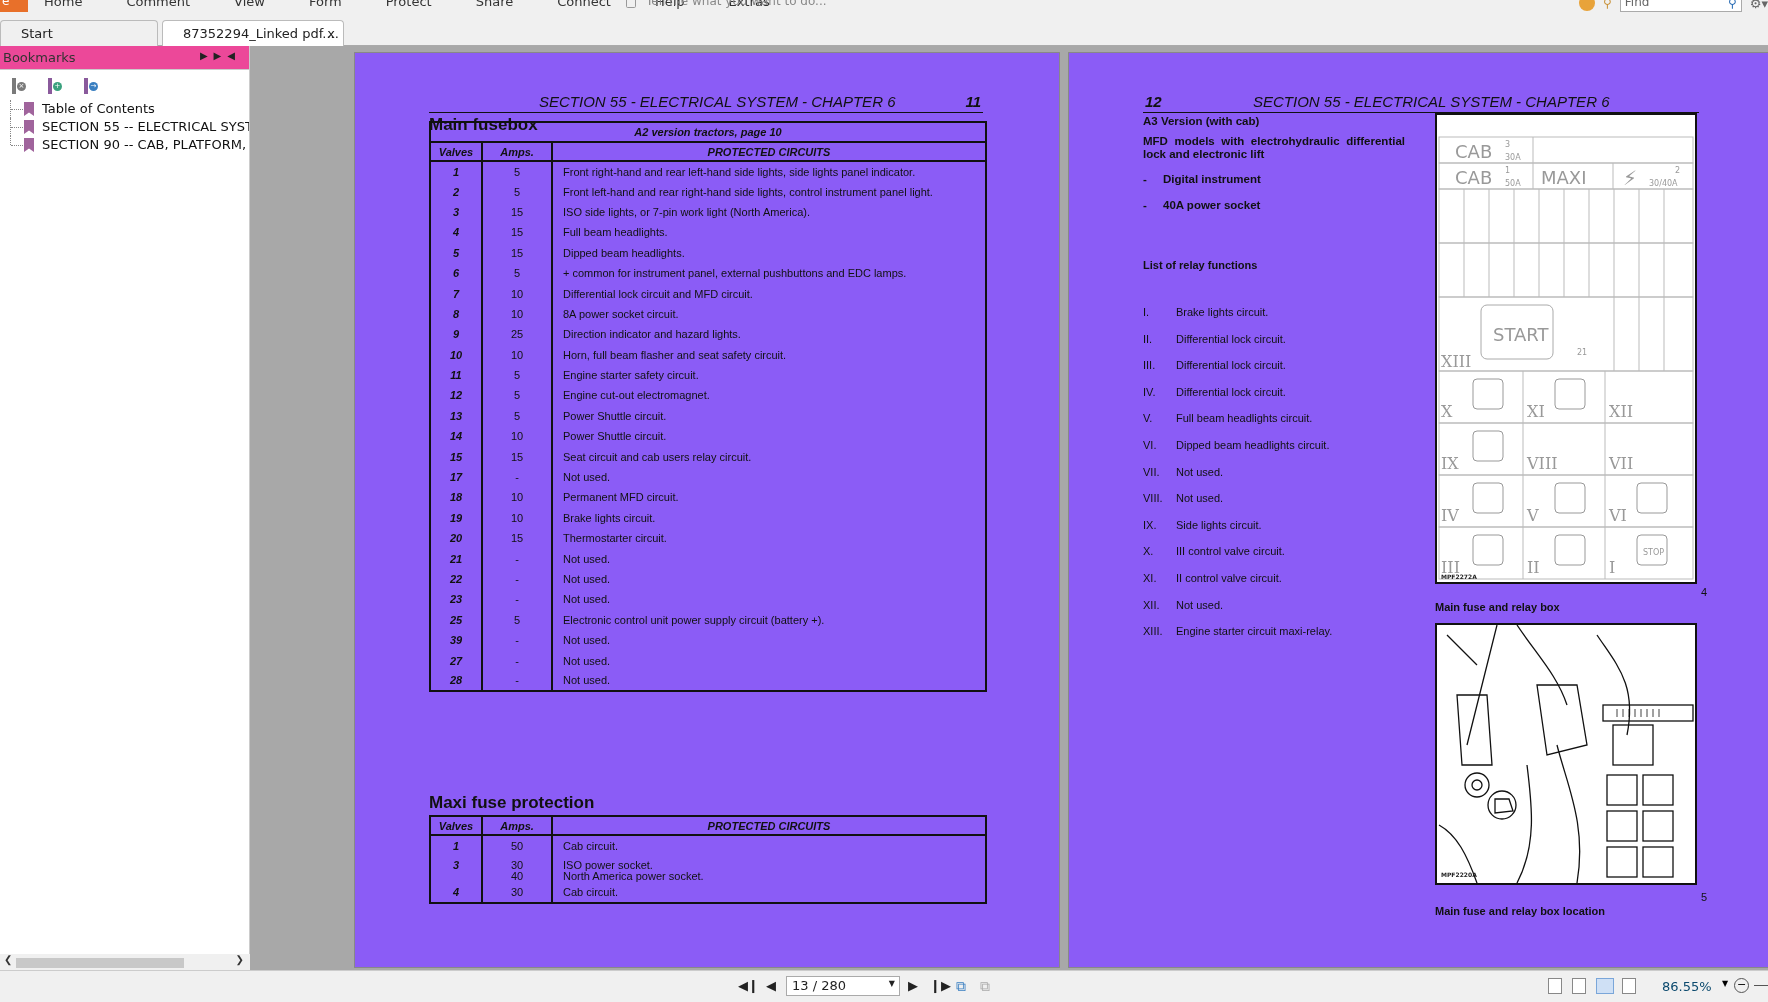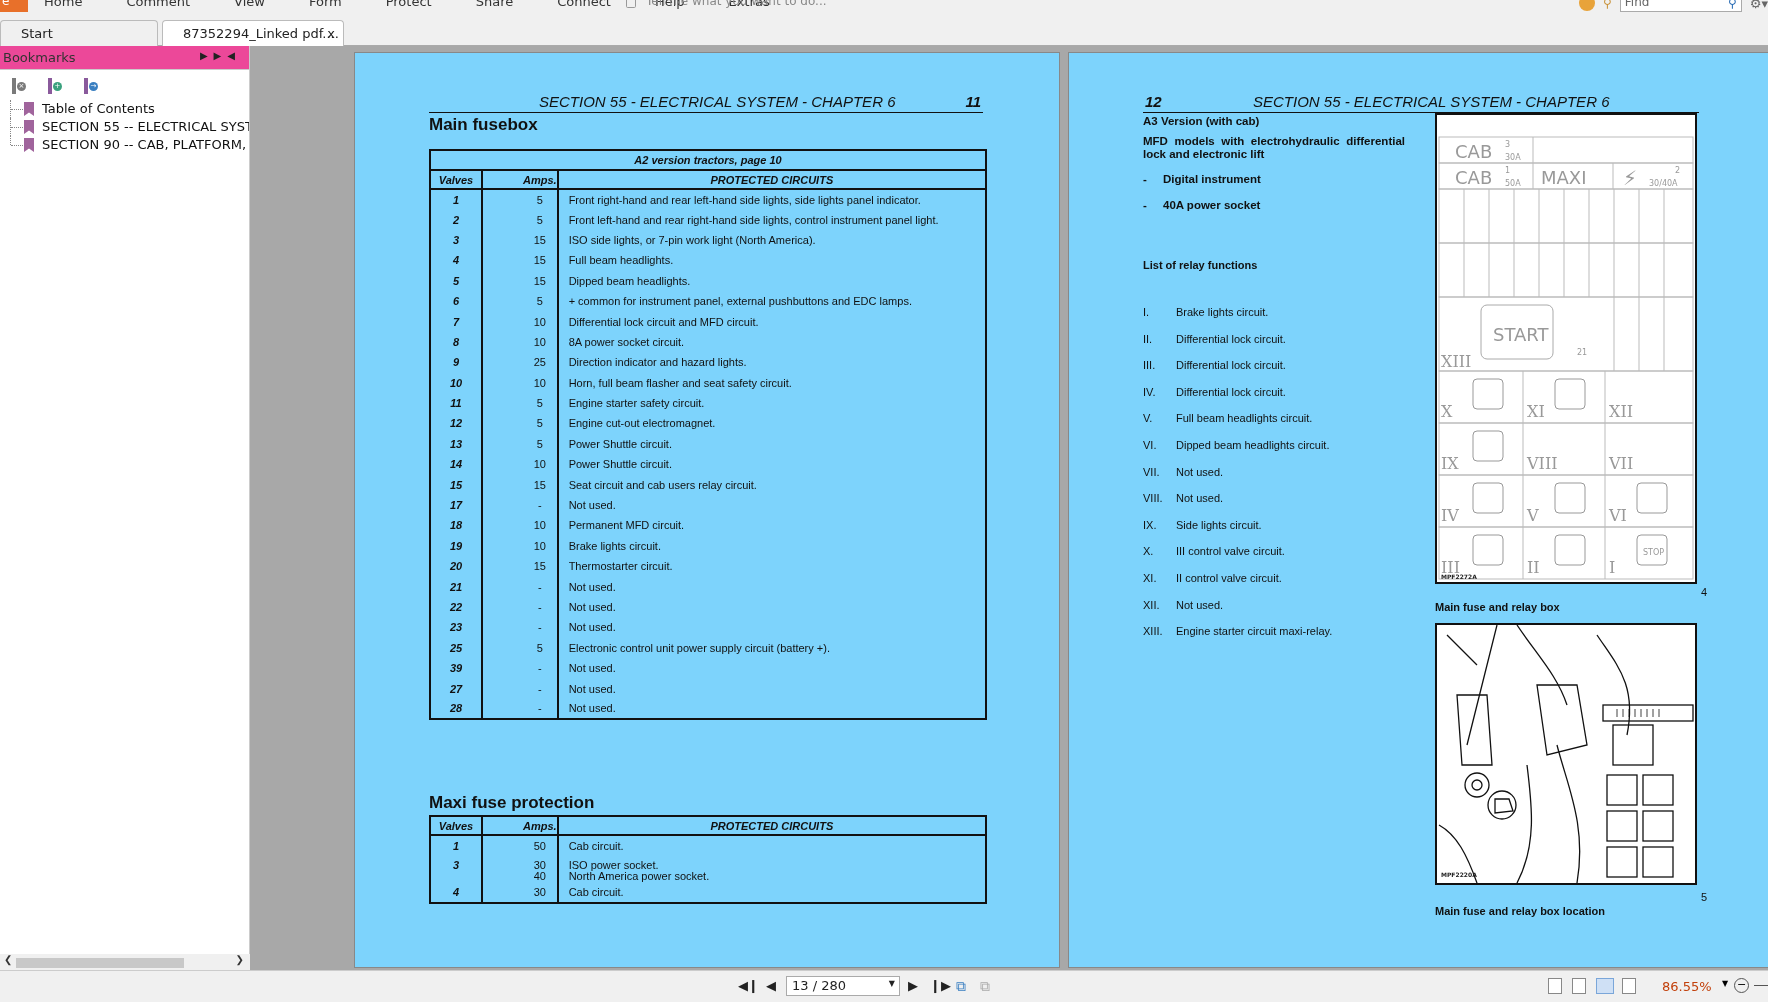--- a/index.html
+++ b/index.html
@@ -39,34 +39,34 @@
   .bm-item .dots { position: absolute; left: 0; top: 0; width: 12px; height: 18px; border-left: 1px dotted #888; }
   .bm-item .dots::after { content: ""; position: absolute; left: 0; top: 9px; width: 12px; border-top: 1px dotted #888; }
   .bm-item .ribbon { position: absolute; left: 14px; top: 2px; width: 10px; height: 14px; background: #a0649c; clip-path: polygon(0 0,100% 0,100% 100%,50% 75%,0 100%); }
   .hscroll { position: absolute; left: 0; bottom: 0; width: 250px; height: 16px; background: #f0f0f0; }
   .hscroll .thumb { position: absolute; left: 16px; top: 4px; width: 168px; height: 10px; background: #c8c8c8; }
   .hscroll .l { position: absolute; left: 4px; top: 0; font-size: 10px; color: #333; }
   .hscroll .r { position: absolute; right: 6px; top: 0; font-size: 10px; color: #333; }
 
   
   .docarea { position: absolute; left: 250px; top: 46px; width: 1518px; height: 924px; background: #a8a8a8; overflow: hidden; }
-  .page { position: absolute; top: 6px; background: #7dd3fc; height: 916px; border: 1px solid #888; }
+  .page { position: absolute; top: 6px; background: #8b5cf6; height: 916px; border: 1px solid #888; }
   .page.left { left: 104px; width: 706px; }
   .page.right { left: 818px; width: 720px; }
 
   .arial { font-family: "Liberation Sans", sans-serif; color: #111; }
   .pg-header { position: absolute; top: 40px; font-size: 15px; font-style: italic; border-bottom: 1.5px solid #111; height: 20px; }
   .section-title { position: absolute; font-size: 17px; font-weight: bold; }
 
   table.fuse { position: absolute; border-collapse: collapse; font-family: "Liberation Sans", sans-serif; font-size: 11px; color: #111; border: 2px solid #111; }
   table.fuse td, table.fuse th { padding: 0; }
   table.fuse .caption-row td { text-align: center; font-weight: bold; font-style: italic; height: 20px; border-bottom: 2px solid #111; }
   table.fuse th { height: 19px; font-style: italic; font-weight: bold; border-bottom: 2px solid #111; }
   table.fuse .c1 { width: 52px; text-align: center; border-right: 2px solid #111; font-weight: bold; font-style: italic; }
-  table.fuse .c2 { width: 36px; text-align: center; border-right: 2px solid #111; padding-left: 40px; }
+  table.fuse .c2 { width: 70px; text-align: center; border-right: 2px solid #111; }
   table.fuse .c3 { text-align: left; padding-left: 10px; }
   table.fuse th.c3 { text-align: center; padding-left: 0; }
   table.fuse tbody tr td { height: 20.4px; }
 
   .right-intro { position: absolute; left: 74px; font-size: 11.5px; font-weight: bold; }
   .relay-list { position: absolute; left: 74px; top: 253px; font-size: 11px; }
   .relay-row { height: 26.6px; display: flex; }
   .relay-row .num { width: 33px; }
 
   .fusebox-fig { position: absolute; left: 366px; top: 60px; width: 262px; height: 471px; border: 2px solid #111; background: #fff; }
@@ -74,21 +74,21 @@
   .fig-num { position: absolute; font-size: 11px; }
   .photo-fig { position: absolute; left: 366px; top: 570px; width: 262px; height: 262px; border: 2px solid #111; background: #fff; overflow: hidden; }
 
   
   .statusbar { position: absolute; left: 0; top: 970px; width: 1768px; height: 32px; background: #f0f0f0; border-top: 1px solid #ccc; }
   .navbtn { position: absolute; top: 7px; font-size: 13px; color: #222; }
   .pagebox { position: absolute; left: 786px; top: 5px; width: 114px; height: 20px; background: #fff; border: 1px solid #aaa; font-size: 13px; padding: 1px 0 0 5px; color: #222; }
   .pagebox .dd { position: absolute; right: 4px; top: 2px; font-size: 8px; }
   .viewbtn { position: absolute; top: 7px; width: 14px; height: 16px; border: 1px solid #888; background: #fff; }
   .viewbtn.active { background: #cfe0f5; border-color: #7aa6d9; }
-  .zoomtxt { position: absolute; left: 1662px; top: 8px; font-size: 13px; color: #c2410c; }
+  .zoomtxt { position: absolute; left: 1662px; top: 8px; font-size: 13px; color: #0c4a6e; }
   .zoomdd { position: absolute; left: 1722px; top: 8px; font-size: 8px; }
   .zoomout { position: absolute; left: 1734px; top: 7px; width: 15px; height: 15px; border: 1px solid #555; border-radius: 50%; font-size: 11px; text-align: center; line-height: 12px; }
   .slider-line { position: absolute; left: 1754px; top: 14px; width: 14px; border-top: 1px solid #555; }
 </style>
 </head>
 <body>
 
 <div class="app">
 
   <div class="menubar">
@@ -173,21 +173,21 @@
 
   <div class="docarea">
 
     <div class="page left arial">
       <div class="pg-header" style="left:74px;width:554px;">
         <span style="position:absolute;left:110px;">SECTION 55 - ELECTRICAL SYSTEM - CHAPTER 6</span>
         <span style="position:absolute;right:2px;font-weight:bold;">11</span>
       </div>
       <div class="section-title" style="left:74px;top:62px;">Main fusebox</div>
 
-      <table class="fuse" style="left:74px;top:96px;width:558px;border-radius:10px;">
+      <table class="fuse" style="left:74px;top:68px;width:558px;border-radius:10px;">
         <tbody>
             <tr class="caption-row">
               <td colspan="3">A2 version tractors, page 10</td>
             </tr>
         <tr>
           <th class="c1">Valves</th>
           <th class="c2">Amps.</th>
           <th class="c3">PROTECTED CIRCUITS</th>
         </tr>
         </tbody>

